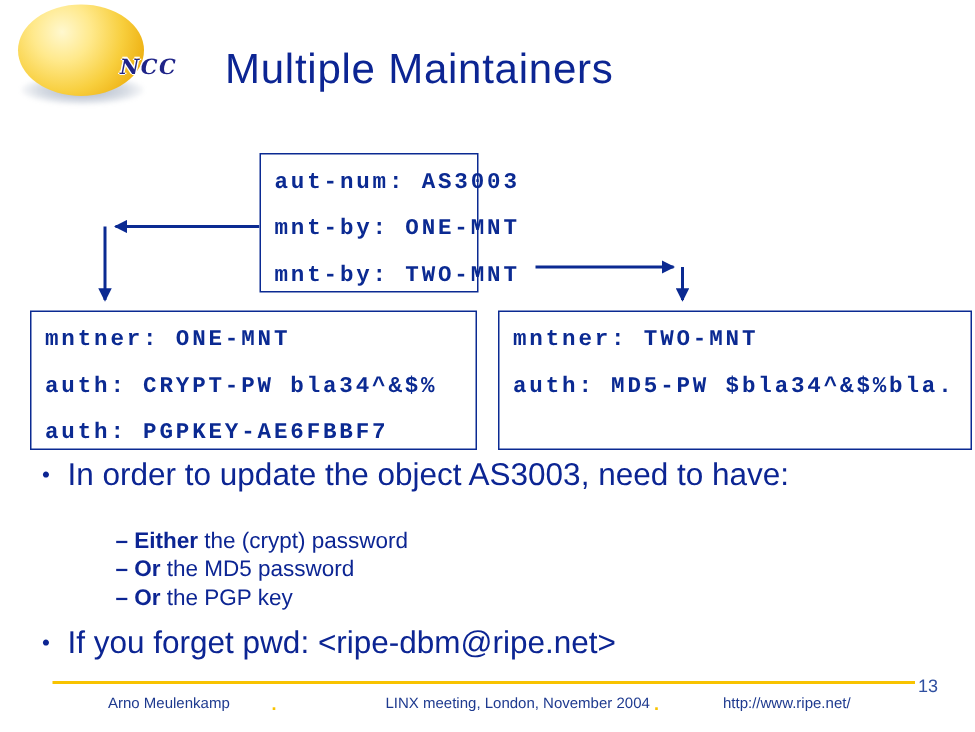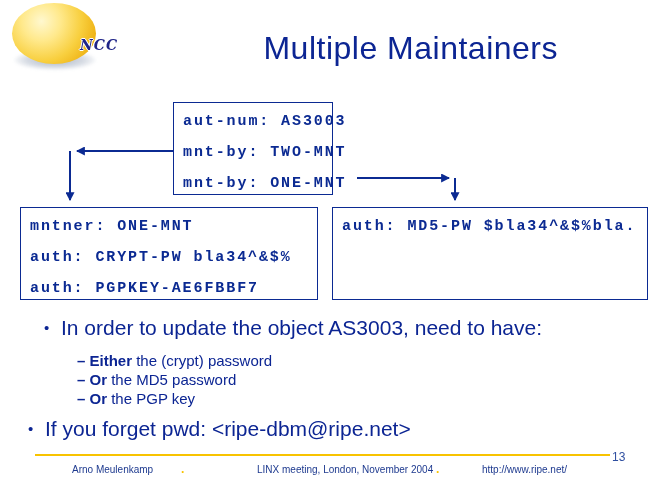--- a/index.html
+++ b/index.html
@@ -23,38 +23,38 @@
     filter:blur(1.5px);}
   .logo-globe{position:absolute;left:12px;top:3px;width:84px;height:61px;border-radius:50%;
     background:radial-gradient(circle at 35% 30%,#fff8cf 0%,#ffe98c 28%,#f8cf3e 58%,#eeb113 82%,#e39c07 100%);}
   .logo-ripe{position:absolute;left:50px;top:9px;font-family:"DejaVu Serif",serif;
     font-style:italic;font-weight:bold;font-size:25px;color:var(--logo-blue);
     text-shadow:-1px 0 #fff,1px 0 #fff,0 -1px #fff,0 1px #fff;}
   .logo-ncc{position:absolute;left:80px;top:37px;font-family:"DejaVu Serif",serif;
     font-style:italic;font-weight:bold;font-size:14px;letter-spacing:1px;color:var(--logo-blue);
     text-shadow:-1px 0 #fff,1px 0 #fff,0 -1px #fff,0 1px #fff;}
   
-  .title{position:absolute;left:168px;top:30px;width:390px;margin:0;text-align:right;
-    font-size:32px;font-weight:normal;color:var(--text-blue);letter-spacing:0.5px;}
+  .title{position:absolute;left:150px;top:30px;width:390px;margin:0;text-align:left;
+    font-size:28px;font-weight:normal;color:var(--text-blue);letter-spacing:0.5px;}
   
   .objbox{position:absolute;background:#fff;border:1.5px solid var(--mono-blue);
     box-sizing:border-box;padding:3px 0 0 9px;}
   .objbox .mono-line{font-family:"Liberation Mono",monospace;font-weight:bold;
     font-size:15px;line-height:31px;letter-spacing:1.9px;color:var(--mono-blue);white-space:pre;}
-  .box-top{left:173px;top:102px;width:160px;height:93px;}
+  .box-top{left:173px;top:102px;width:146px;height:93px;}
   .box-left{left:20px;top:207px;width:298px;height:93px;}
   .box-right{left:332px;top:207px;width:316px;height:93px;}
   
   .arrows{position:absolute;left:0;top:0;pointer-events:none;}
   .arrows line{stroke:var(--mono-blue);stroke-width:2;}
   .arrows path{fill:var(--mono-blue);}
   
   .bullet{position:absolute;left:28px;font-size:21px;line-height:24px;color:var(--text-blue);white-space:nowrap;}
   .bullet .dot{display:inline-block;width:17px;font-size:15px;vertical-align:2px;}
-  .bullet-1{top:316px;margin-left:16px;}
+  .bullet-1{top:305px;}
   .bullet-2{top:417px;}
   .subs{position:absolute;left:57px;top:351px;font-size:15px;line-height:19px;color:var(--text-blue);}
   .subs b{font-weight:bold;margin-left:20px;}
   
   .footer-rule{position:absolute;left:35px;top:454px;width:575px;height:2px;background:var(--accent-yellow);}
   .page-number{position:absolute;left:612px;top:450px;font-size:12px;color:var(--page-number-blue);}
   .footer-text{position:absolute;left:0;top:464px;width:650px;height:14px;
     font-size:10px;color:var(--footer-blue);}
   .footer-text span{position:absolute;white-space:nowrap;}
   .ft-author{left:72px;}
@@ -84,31 +84,32 @@
       </marker>
     </defs>
     <line x1="173" y1="151" x2="77" y2="151" marker-end="url(#arr)"></line>
     <line x1="70" y1="151" x2="70" y2="200" marker-end="url(#arr)"></line>
     <line x1="357" y1="178" x2="449" y2="178" marker-end="url(#arr)"></line>
     <line x1="455" y1="178" x2="455" y2="200" marker-end="url(#arr)"></line>
   </svg>
 
   <div class="objbox box-top">
     <div class="mono-line">aut-num: AS3003</div>
+    <div class="mono-line">mnt-by: ONE-MNT</div>
     <div class="mono-line">mnt-by: TWO-MNT</div>
-    <div class="mono-line">mnt-by: ONE-MNT</div>
   </div>
 
   <div class="objbox box-left">
     <div class="mono-line">mntner: ONE-MNT</div>
     <div class="mono-line">auth: CRYPT-PW bla34^&amp;$%</div>
     <div class="mono-line">auth: PGPKEY-AE6FBBF7</div>
   </div>
 
   <div class="objbox box-right">
+    <div class="mono-line">mntner: TWO-MNT</div>
     <div class="mono-line">auth: MD5-PW $bla34^&amp;$%bla.</div>
   </div>
 
   <div class="bullet bullet-1">
     <span class="dot">•</span><span>In order to update the object AS3003, need to have:</span>
   </div>
 
   <div class="subs">
     <div><b>– Either</b><span> the (crypt) password</span></div>
     <div><b>– Or</b><span> the MD5 password</span></div>

